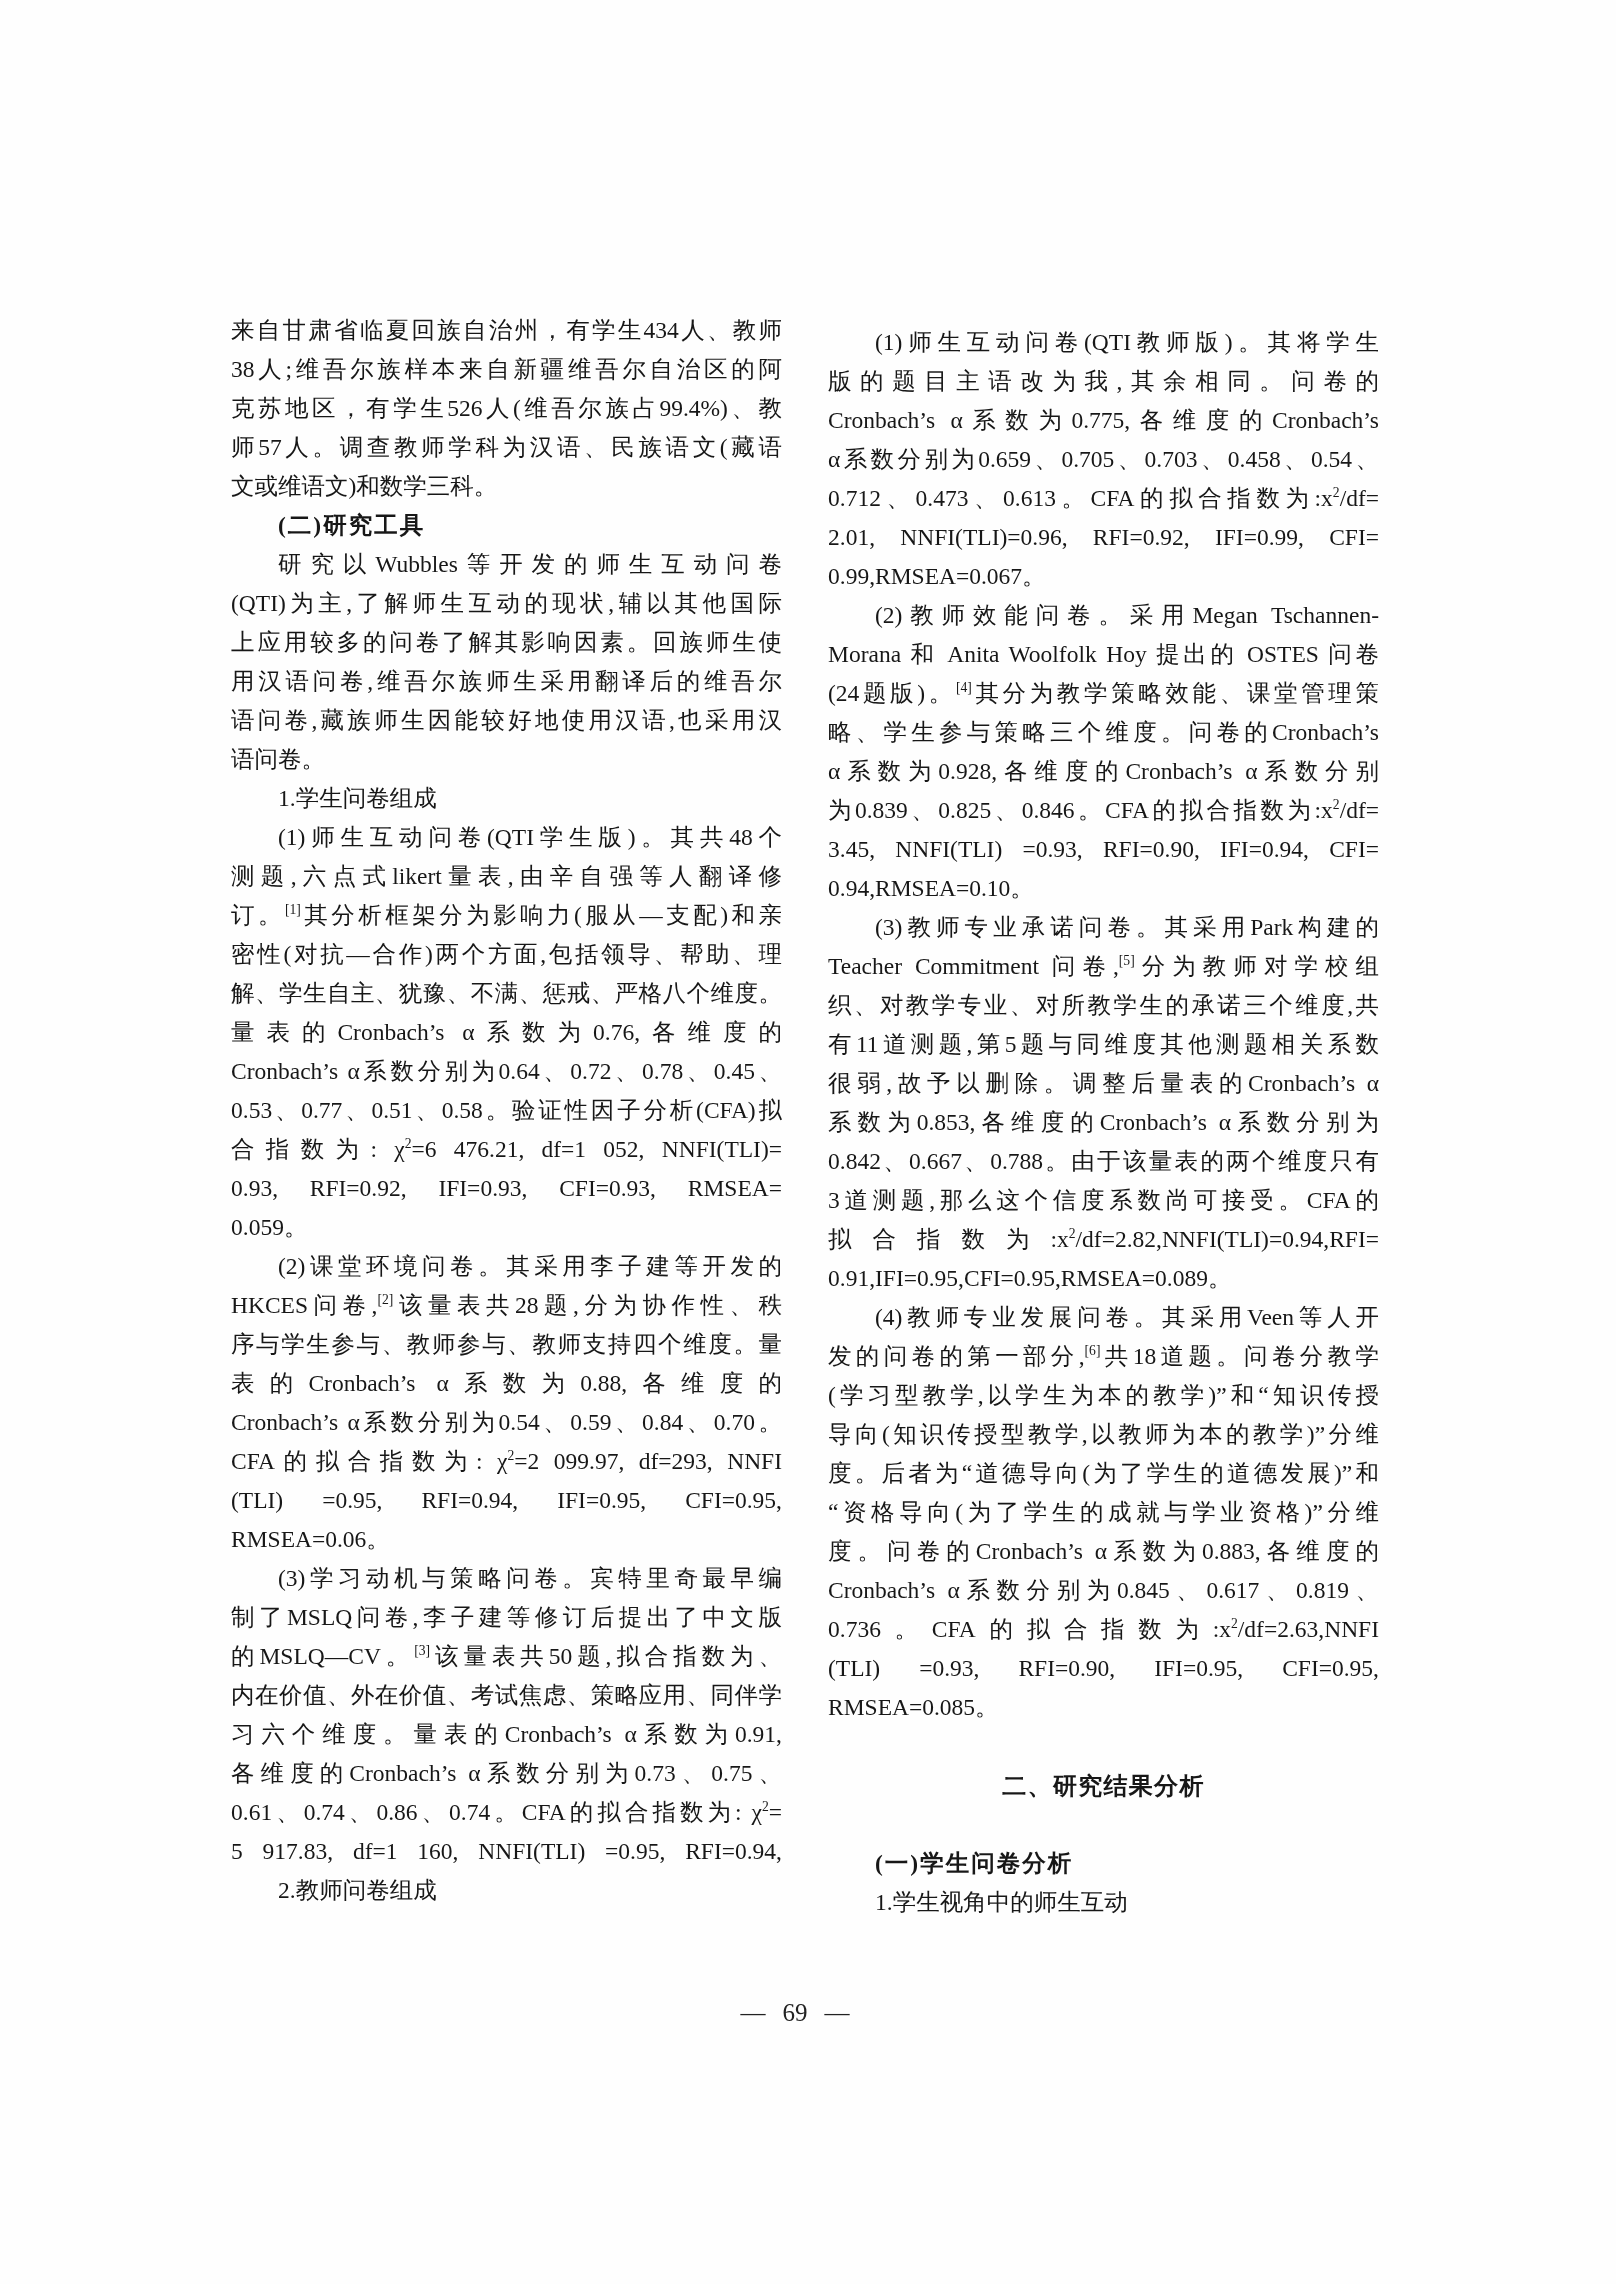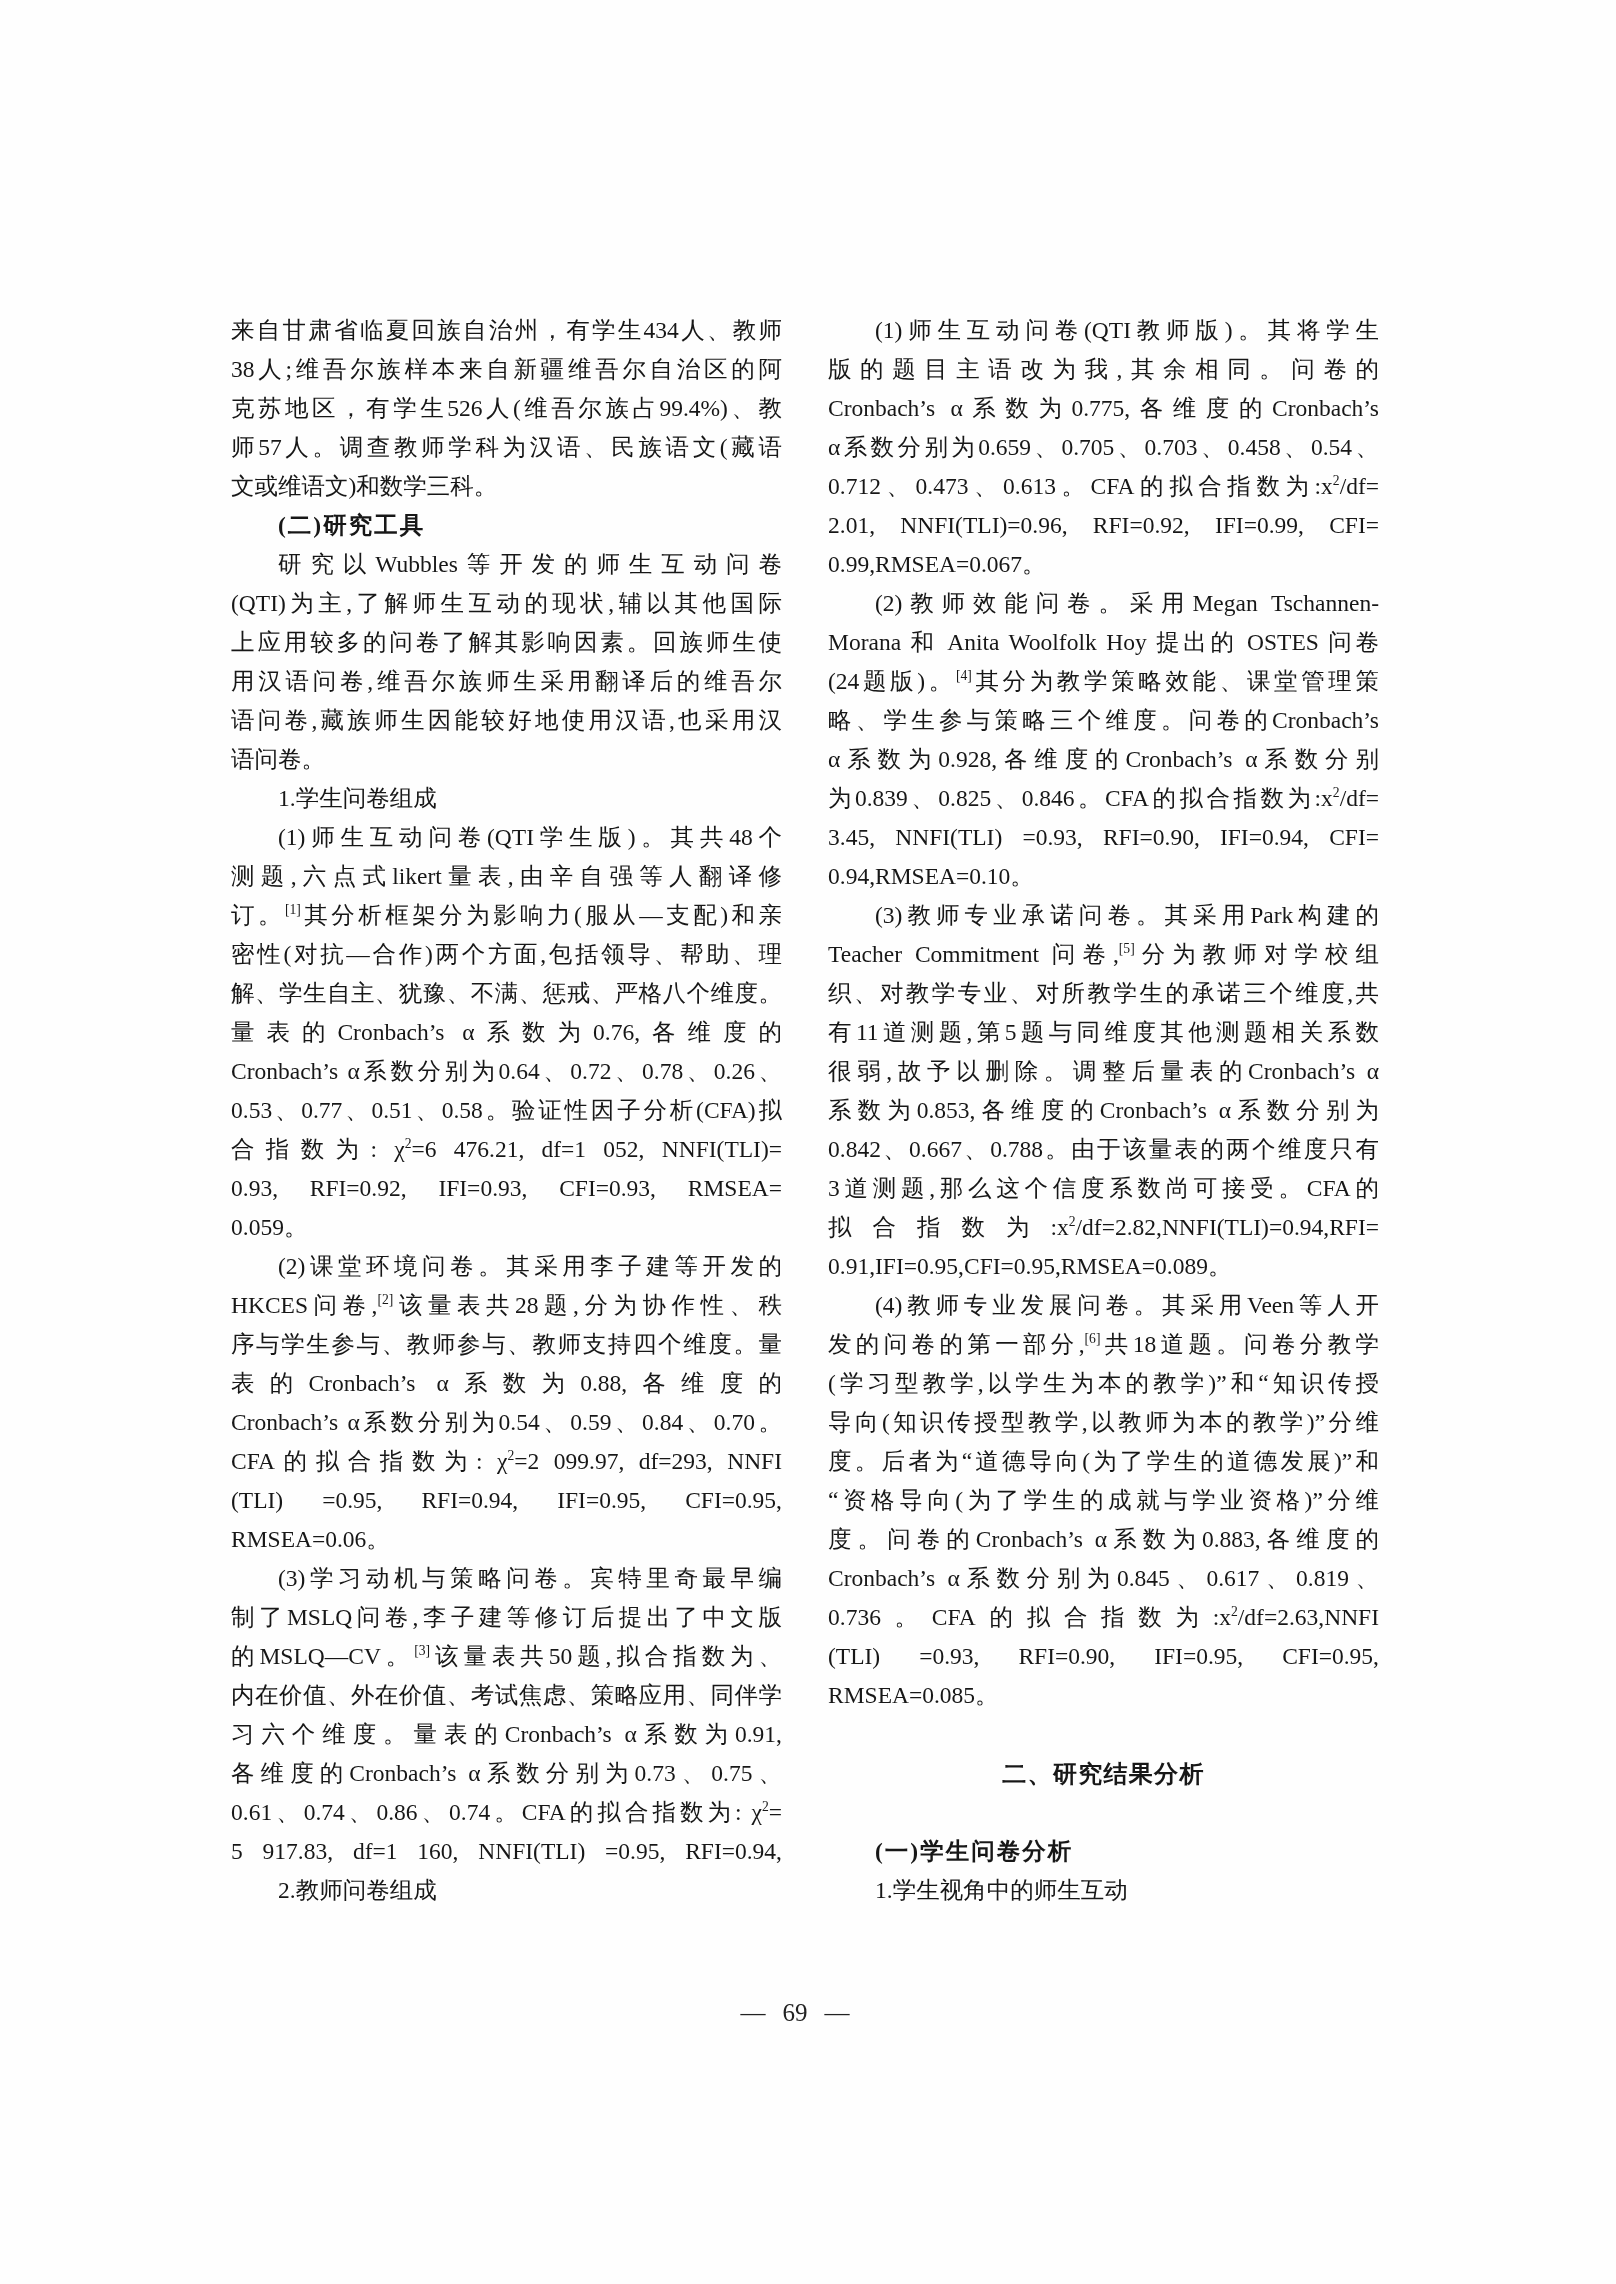--- a/index.html
+++ b/index.html
@@ -21,21 +21,21 @@
     padding-left: 25px;
   }
   .col {
     position: absolute;
     top: 311px;
     width: 551px;
     font-size: 23.5px;
     line-height: 39px;
   }
   #col-left  { left: 231px; }
-  #col-right { left: 828px; }
+  #col-right { left: 828px; margin-top: 12px; }
   .line {
     height: 39px;
     overflow: hidden;
     text-align: justify;
     text-align-last: justify;
     text-justify: inter-character;
   }
   .line.end    { text-align-last: left; }
   .line.ind    { text-indent: 2em; }
   .line.center { text-align: right; text-align-last: center; text-indent: 0; }
@@ -82,21 +82,21 @@
       <div class="line"><span>用汉语问卷,维吾尔族师生采用翻译后的维吾尔</span></div>
       <div class="line"><span>语问卷,藏族师生因能较好地使用汉语,也采用汉</span></div>
       <div class="line end"><span>语问卷。</span></div>
       <div class="line ind end"><span>1.学生问卷组成</span></div>
       <div class="line ind"><span>(1)师生互动问卷(QTI学生版)。其共48个</span></div>
       <div class="line"><span>测题,六点式likert量表,由辛自强等人翻译修</span></div>
       <div class="line"><span>订。</span><span class="sup">[1]</span><span>其分析框架分为影响力(服从—支配)和亲</span></div>
       <div class="line"><span>密性(对抗—合作)两个方面,包括领导、帮助、理</span></div>
       <div class="line"><span>解、学生自主、犹豫、不满、惩戒、严格八个维度。</span></div>
       <div class="line"><span>量表的Cronbach’s α系数为0.76,各维度的</span></div>
-      <div class="line"><span>Cronbach’s α系数分别为0.64、0.72、0.78、0.26、</span></div>
+      <div class="line"><span>Cronbach’s α系数分别为0.64、0.72、0.78、0.45、</span></div>
       <div class="line"><span>0.53、0.77、0.51、0.58。验证性因子分析(CFA)拟</span></div>
       <div class="line"><span>合指数为: χ</span><span class="sup">2</span><span>=6 476.21, df=1 052, NNFI(TLI)=</span></div>
       <div class="line"><span>0.93, RFI=0.92, IFI=0.93, CFI=0.93, RMSEA=</span></div>
       <div class="line end"><span>0.059。</span></div>
       <div class="line ind"><span>(2)课堂环境问卷。其采用李子建等开发的</span></div>
       <div class="line"><span>HKCES问卷,</span><span class="sup">[2]</span><span>该量表共28题,分为协作性、秩</span></div>
       <div class="line"><span>序与学生参与、教师参与、教师支持四个维度。量</span></div>
       <div class="line"><span>表的Cronbach’s α系数为0.88,各维度的</span></div>
       <div class="line"><span>Cronbach’s α系数分别为0.54、0.59、0.84、0.70。</span></div>
       <div class="line"><span>CFA的拟合指数为: χ</span><span class="sup">2</span><span>=2 099.97, df=293, NNFI</span></div>

